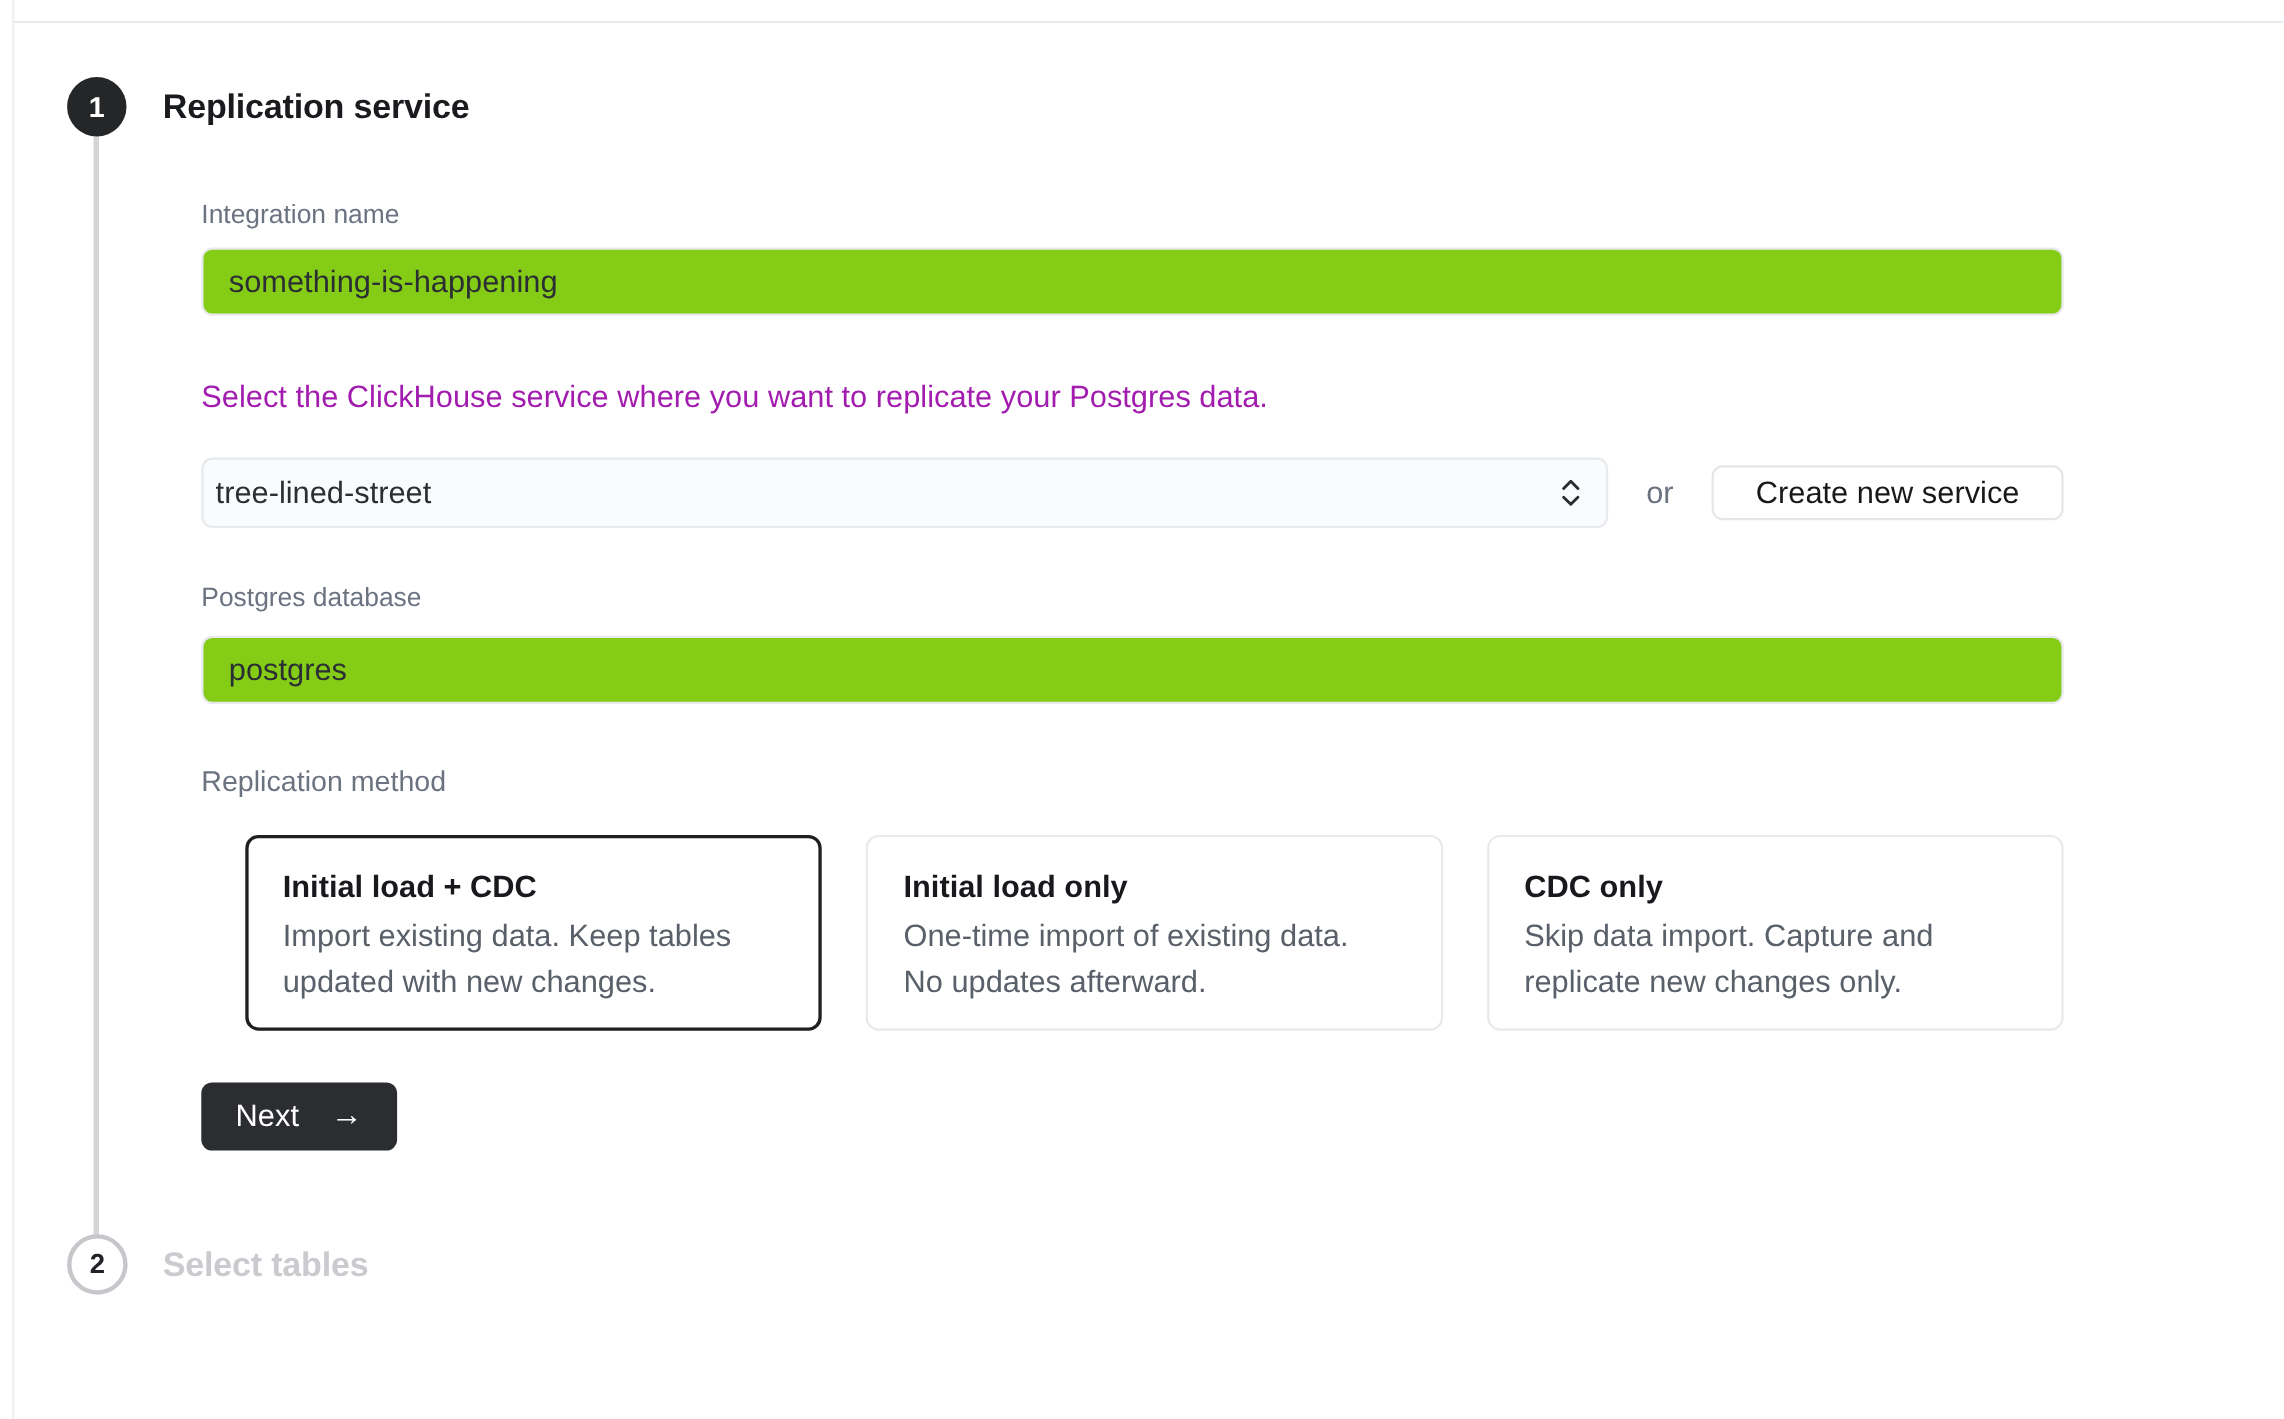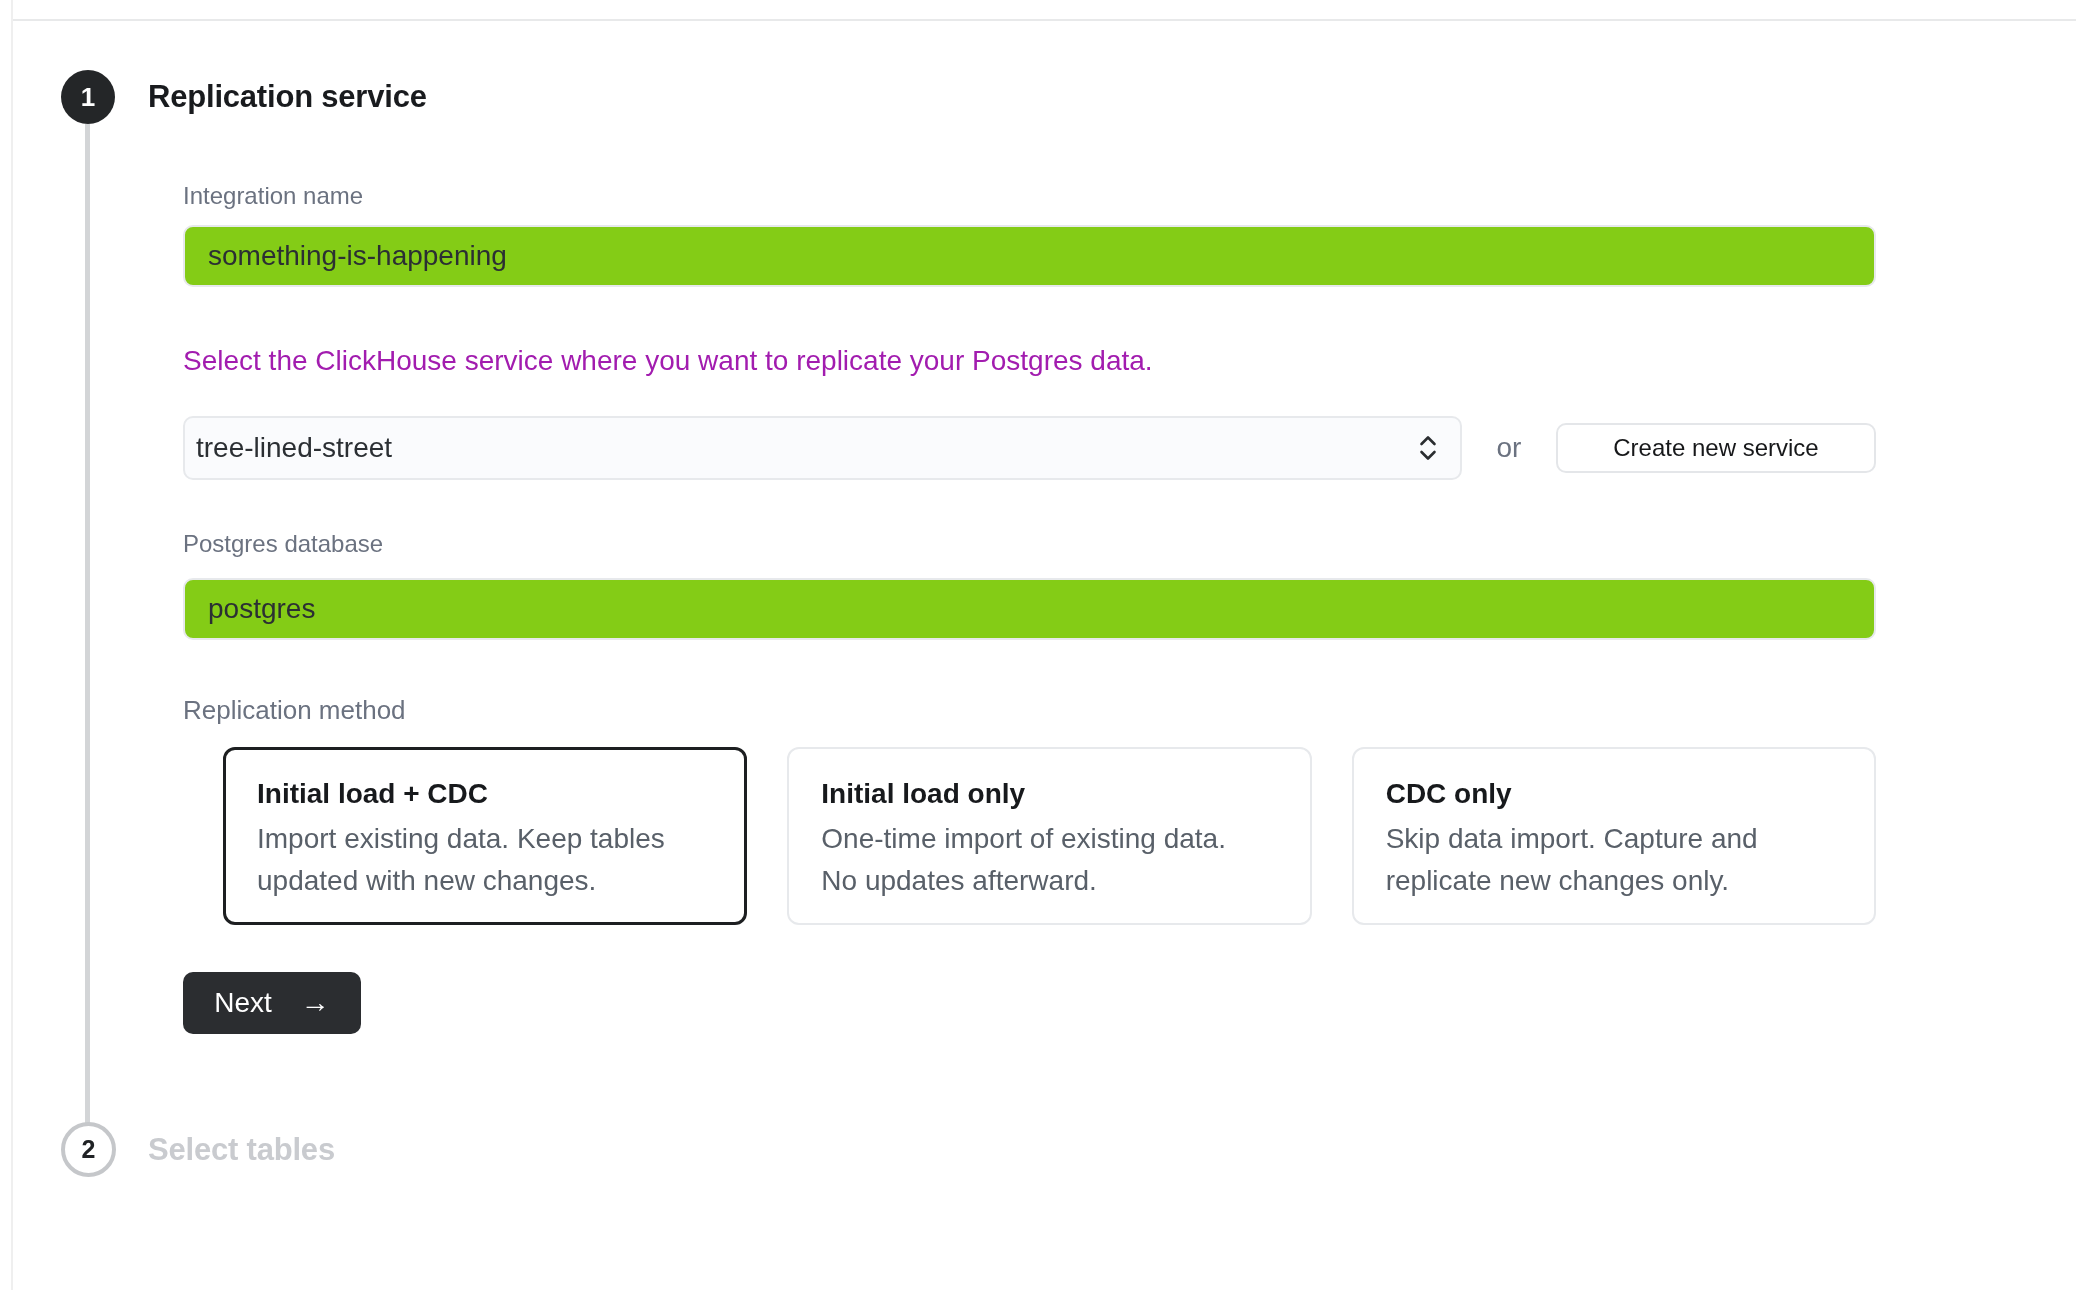--- a/index.html
+++ b/index.html
@@ -59,25 +59,25 @@
     width: 1279px; height: 64px;
     background: #fafbfd; border: 2px solid #e7e9ec; border-radius: 10px;
     display: flex; align-items: center; justify-content: space-between;
     padding: 0 20px 0 11px; font-size: 28px; color: #2b2f33; cursor: default;
   }
   .or-label { flex: 1; text-align: center; font-size: 28px; color: #6b7280; }
   .create-btn {
     width: 320px; height: 50px;
     background: #ffffff; border: 2px solid #e4e6e9; border-radius: 10px;
     display: flex; align-items: center; justify-content: center;
-    font-family: inherit; font-size: 24px; color: #17181a; cursor: pointer;
+    font-family: inherit; font-size: 28px; color: #17181a; cursor: pointer;
   }
   .label-db { margin-top: 49px; }
 
-  .cards { margin-top: 22px; display: flex; gap: 40px; padding-left: 40px; }
+  .cards { margin-top: 34px; display: flex; gap: 40px; padding-left: 40px; }
   .method-card {
     flex: 1; height: 178px; border-radius: 12px; background: #ffffff;
     border: 2px solid #e7e9ec; padding: 26px 30px 0 32px; cursor: pointer;
   }
   .method-card.selected { border: 3px solid #1d1f21; padding: 25px 29px 0 31px; }
   .card-title { font-size: 28px; font-weight: 700; line-height: 38px; color: #17191c; }
   .card-desc {
     margin-top: 5px; font-size: 28px; line-height: 42px; color: #596069;
     white-space: pre-line;
   }

